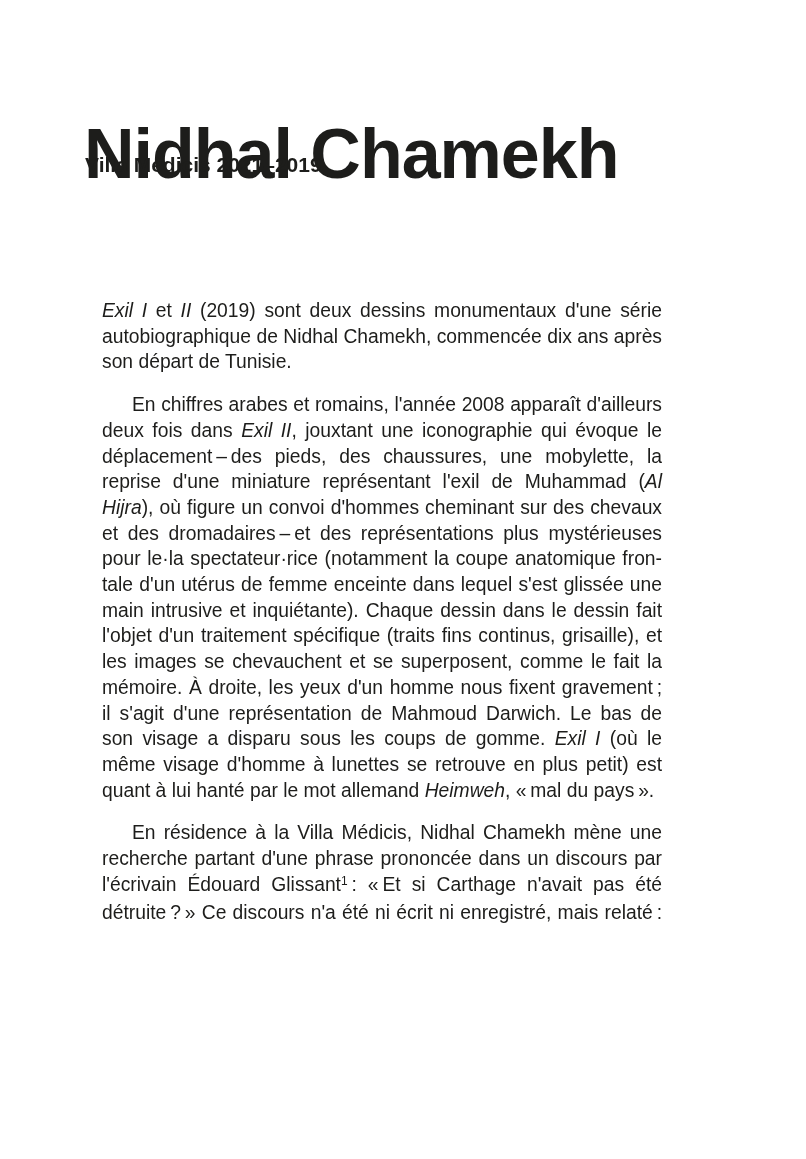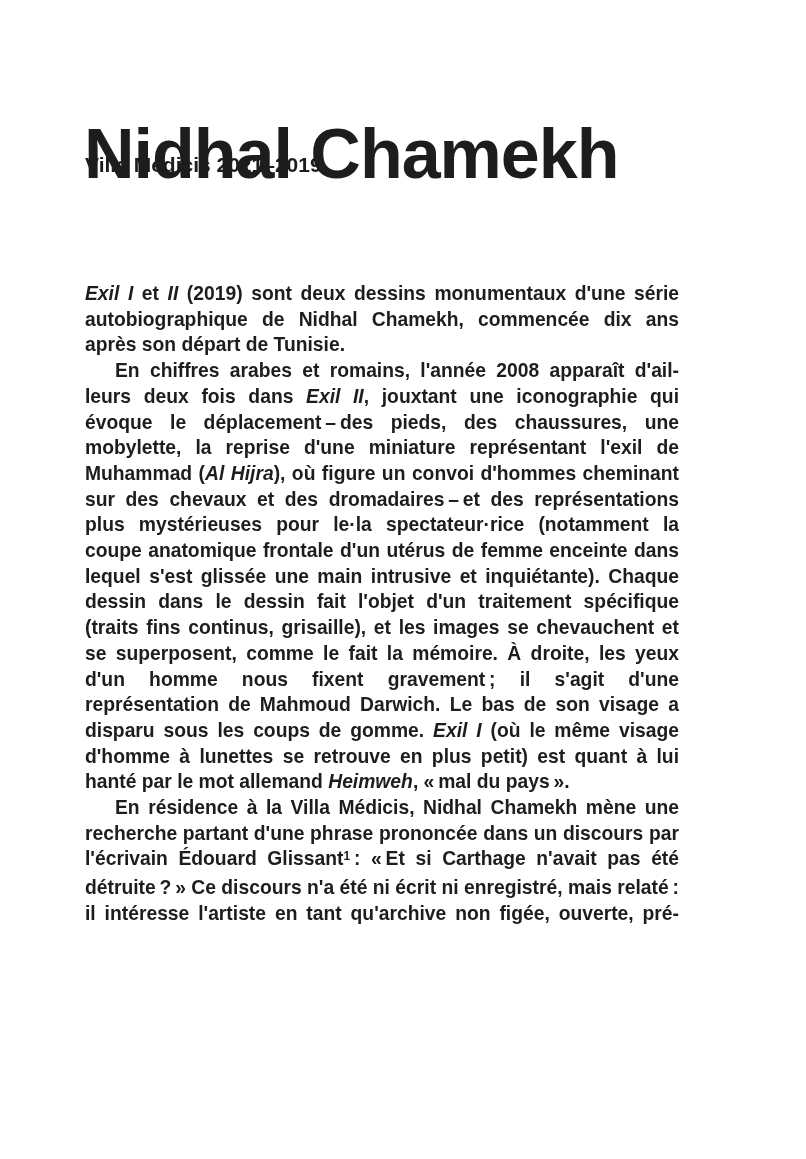--- a/index.html
+++ b/index.html
@@ -40,23 +40,22 @@
     left: 85px;
     top: 281px;
     width: 594px;
     font-size: 19.3px;
     line-height: 25.7px;
     text-align: justify;
     hyphens: manual;
     -webkit-hyphens: manual;
   }
   .para {
-    margin: 0;
+    margin: 17px;
     padding: 0;
-    font-weight: bold;
   }
   .para.indent {
     text-indent: 30px;
   }
   .it { font-style: italic; }
   .sup {
     font-size: 62%;
     position: relative;
     top: -0.5em;
   }

